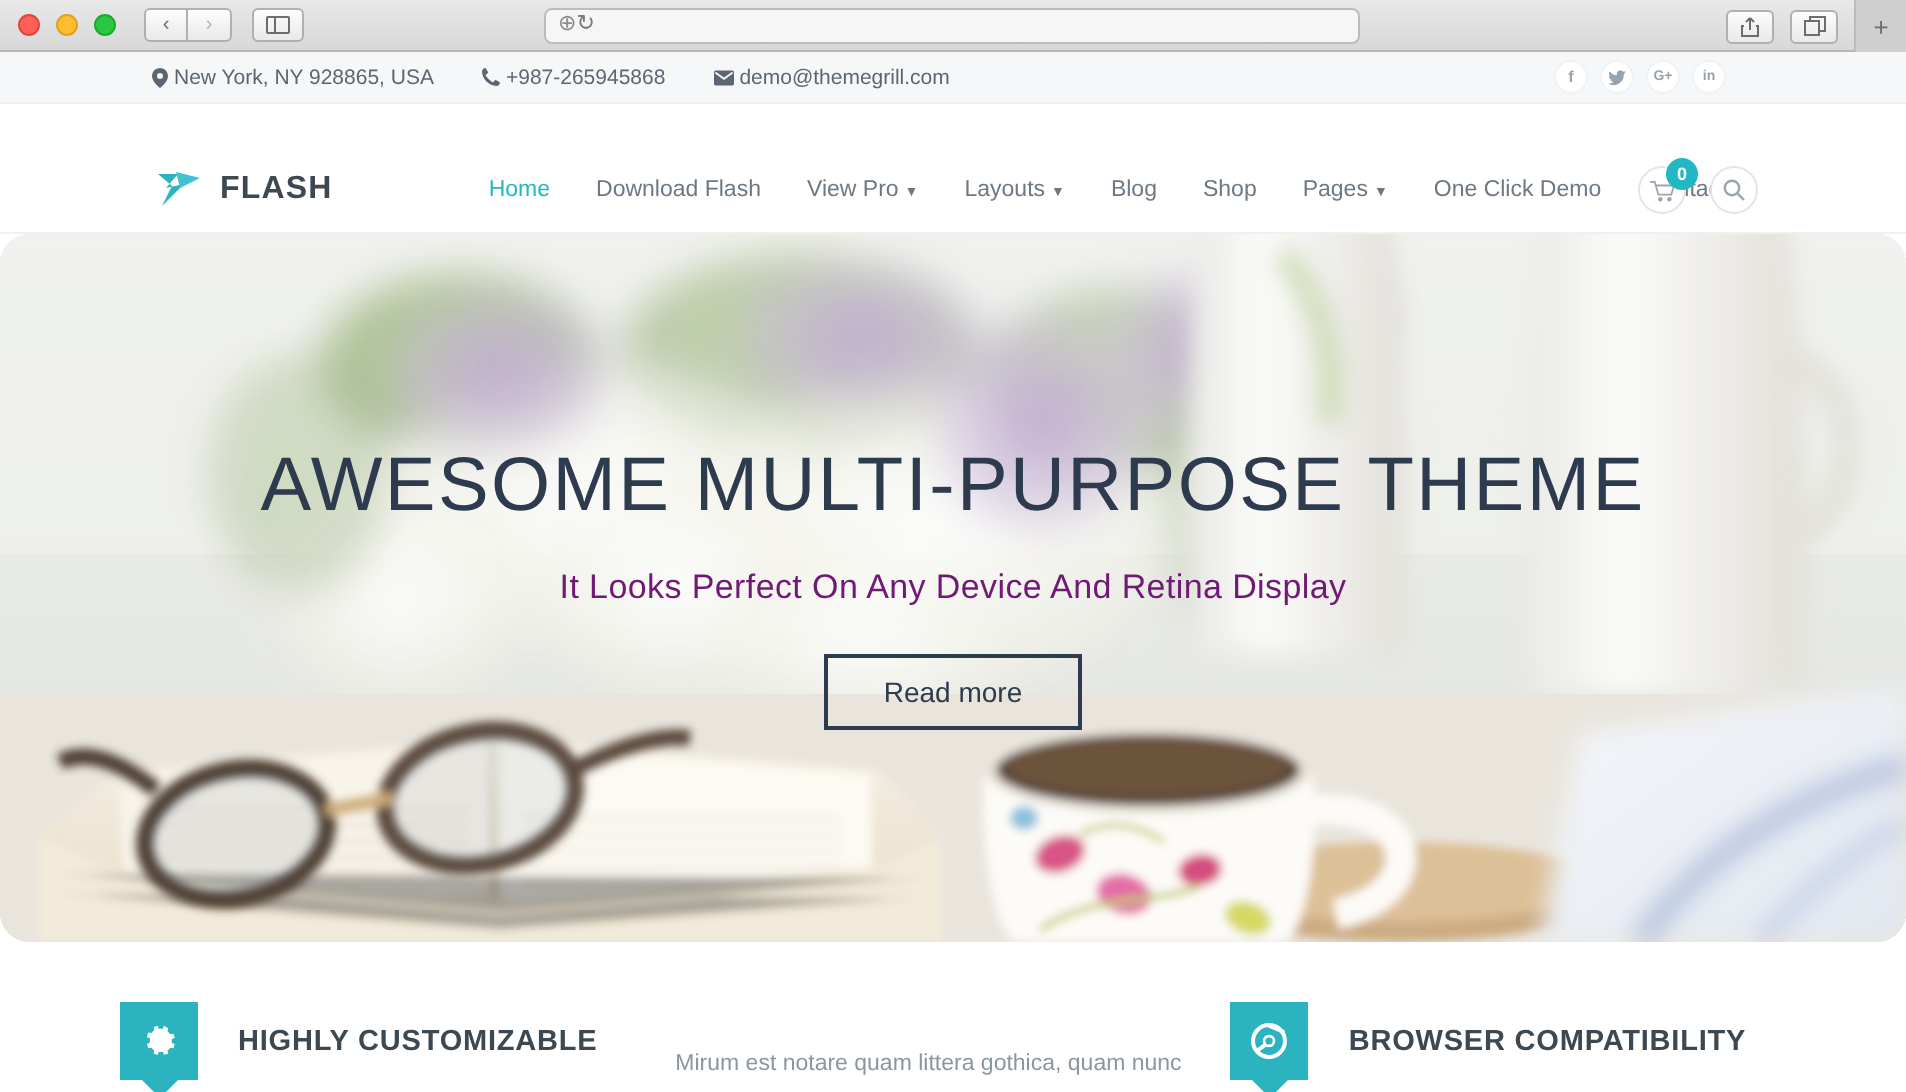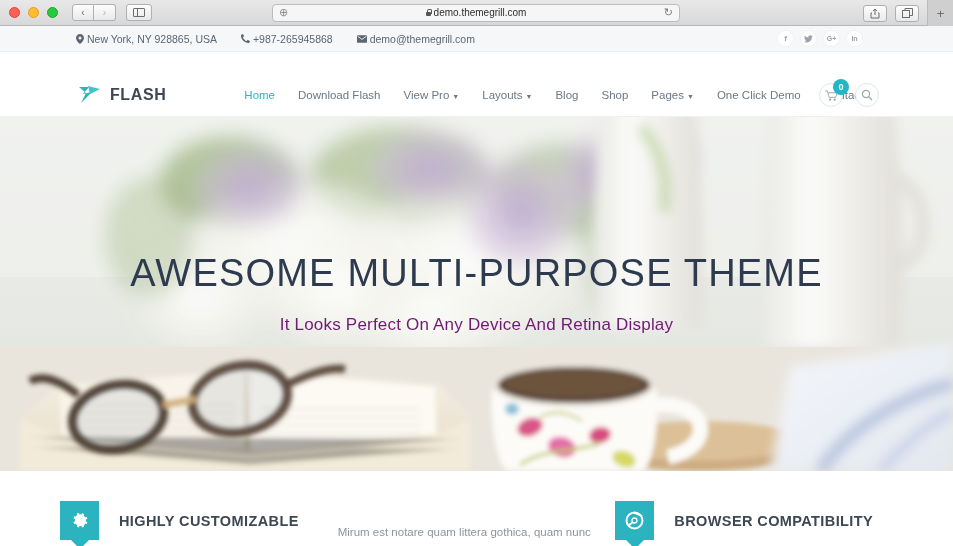--- a/index.html
+++ b/index.html
@@ -97,21 +97,21 @@
     display:flex; align-items:center; justify-content:center; color:#9aa5b0;
     position:relative; background:#fff;
   }
   .cart-badge{
     position:absolute; top:-5px; right:-7px; min-width:16px; height:16px;
     border-radius:50%; background:#22b7c4; color:#fff; font-size:9px;
     display:flex; align-items:center; justify-content:center; font-weight:bold;
   }
 
   
-  .hero{ height:354px; position:relative; overflow:hidden; background:#e9eae4;}
+  .hero{ height:354px; position:relative; overflow:hidden; background:#e9eae4;border-radius:15px;}
   .hero-bg{ position:absolute; inset:0; }
   .hero-content{
     position:absolute; inset:0; display:flex; flex-direction:column;
     align-items:center; justify-content:center; gap:0;
   }
   .hero-title{
     font-size:38px; font-weight:normal; color:#2e3b4e; letter-spacing:1.2px;
     text-align:center; line-height:1.1;
   }
   .hero-sub{ font-size:17px; color:#701a75; margin-top:20px; letter-spacing:.2px;}
@@ -153,24 +153,20 @@
     <div class="chrome-btn">‹</div>
     <div class="chrome-btn">›</div>
   </div>
 
   <div class="chrome-btn sidebar-btn">
     <span class="sb-glyph"></span>
   </div>
 
   <div class="urlbar">
     <span class="u-left">⊕</span>
-    <span class="u-center">
-      <span class="lock"></span>
-      <span>demo.themegrill.com</span>
-    </span>
     <span class="u-right">↻</span>
   </div>
 
   <div class="chrome-right">
     <div class="chrome-btn">
       <svg width="10" height="11" viewBox="0 0 10 11">
         <path d="M5 1 L5 7 M5 1 L3 3 M5 1 L7 3" stroke="#6d6d6d" fill="none" stroke-width="1"></path>
         <path d="M2 5 L1 5 L1 10 L9 10 L9 5 L8 5" stroke="#6d6d6d" fill="none" stroke-width="1"></path>
       </svg>
     </div>
@@ -409,20 +405,21 @@
         <path d="M880 354 C910 320 940 300 953 295" stroke="#aebbdd" stroke-width="10" fill="none" opacity="0.6"></path>
       </g>
     </g>
 
     <rect width="953" height="354" fill="#ffffff" opacity="0.10"></rect>
   </svg>
 
   <div class="hero-content">
     <div class="hero-title">AWESOME MULTI-PURPOSE THEME</div>
     <div class="hero-sub">It Looks Perfect On Any Device And Retina Display</div>
+    <button class="hero-btn">Read more</button>
   </div>
 </div>
 
 <div class="features">
 
   <div class="feature">
     <div class="feature-head">
       <div class="fico">
         <svg width="19" height="19" viewBox="0 0 20 20">
           <path fill="#fff" d="M10 6.4a3.6 3.6 0 100 7.2 3.6 3.6 0 000-7.2zm0 5.4a1.8 1.8 0 110-3.6 1.8 1.8 0 010 3.6z"></path>

